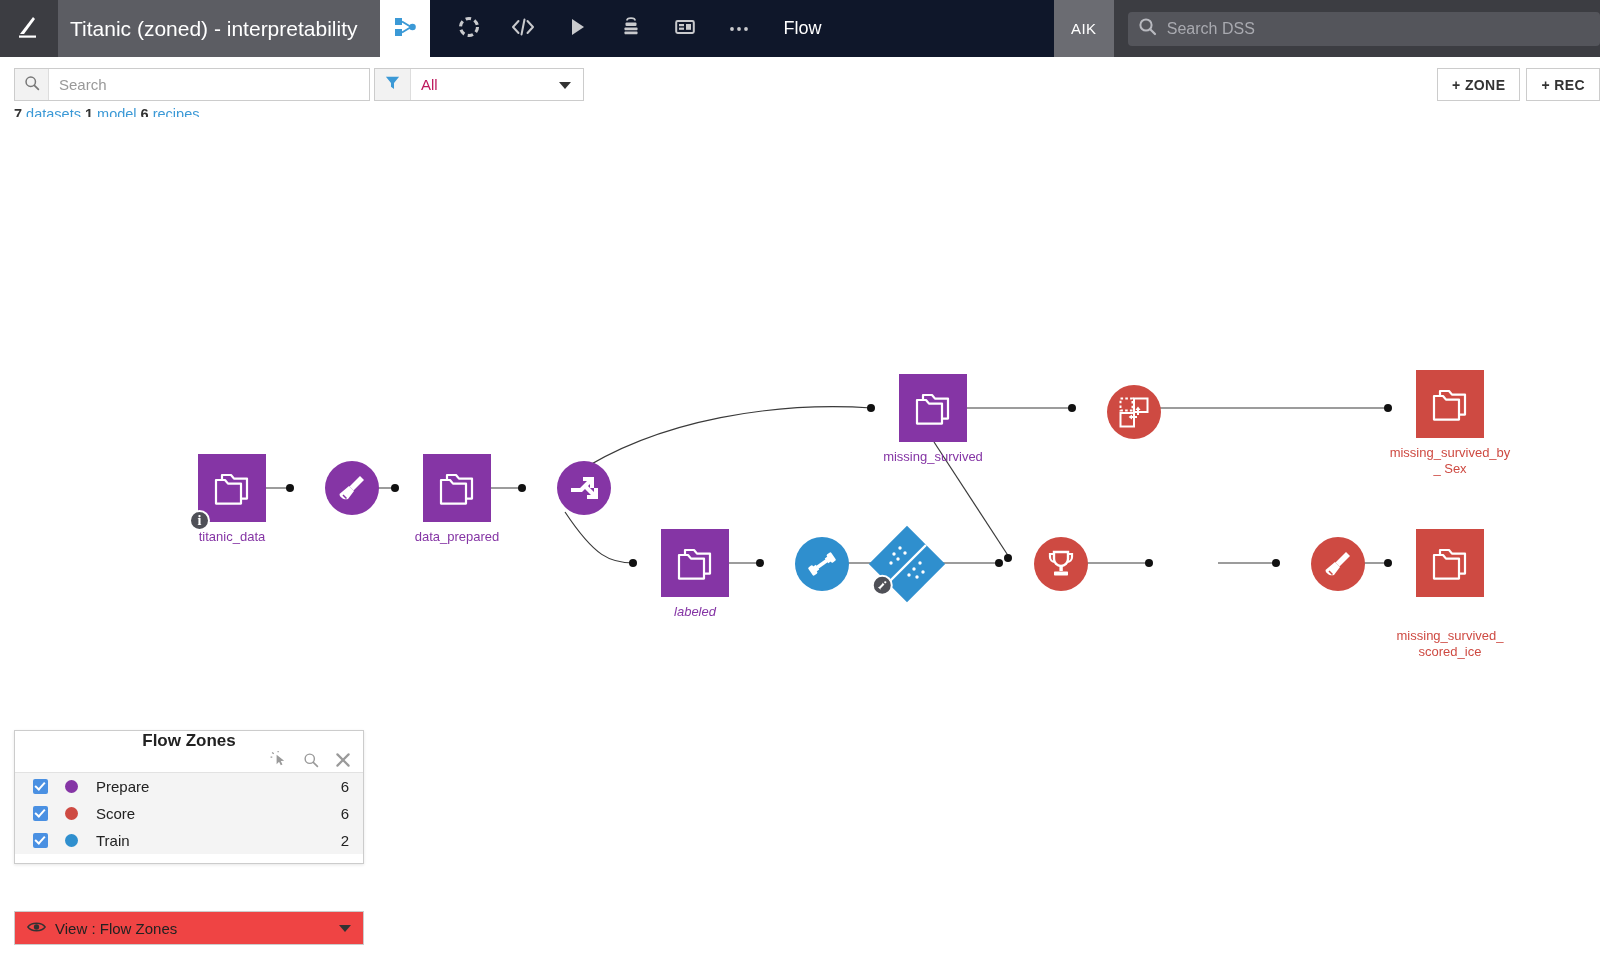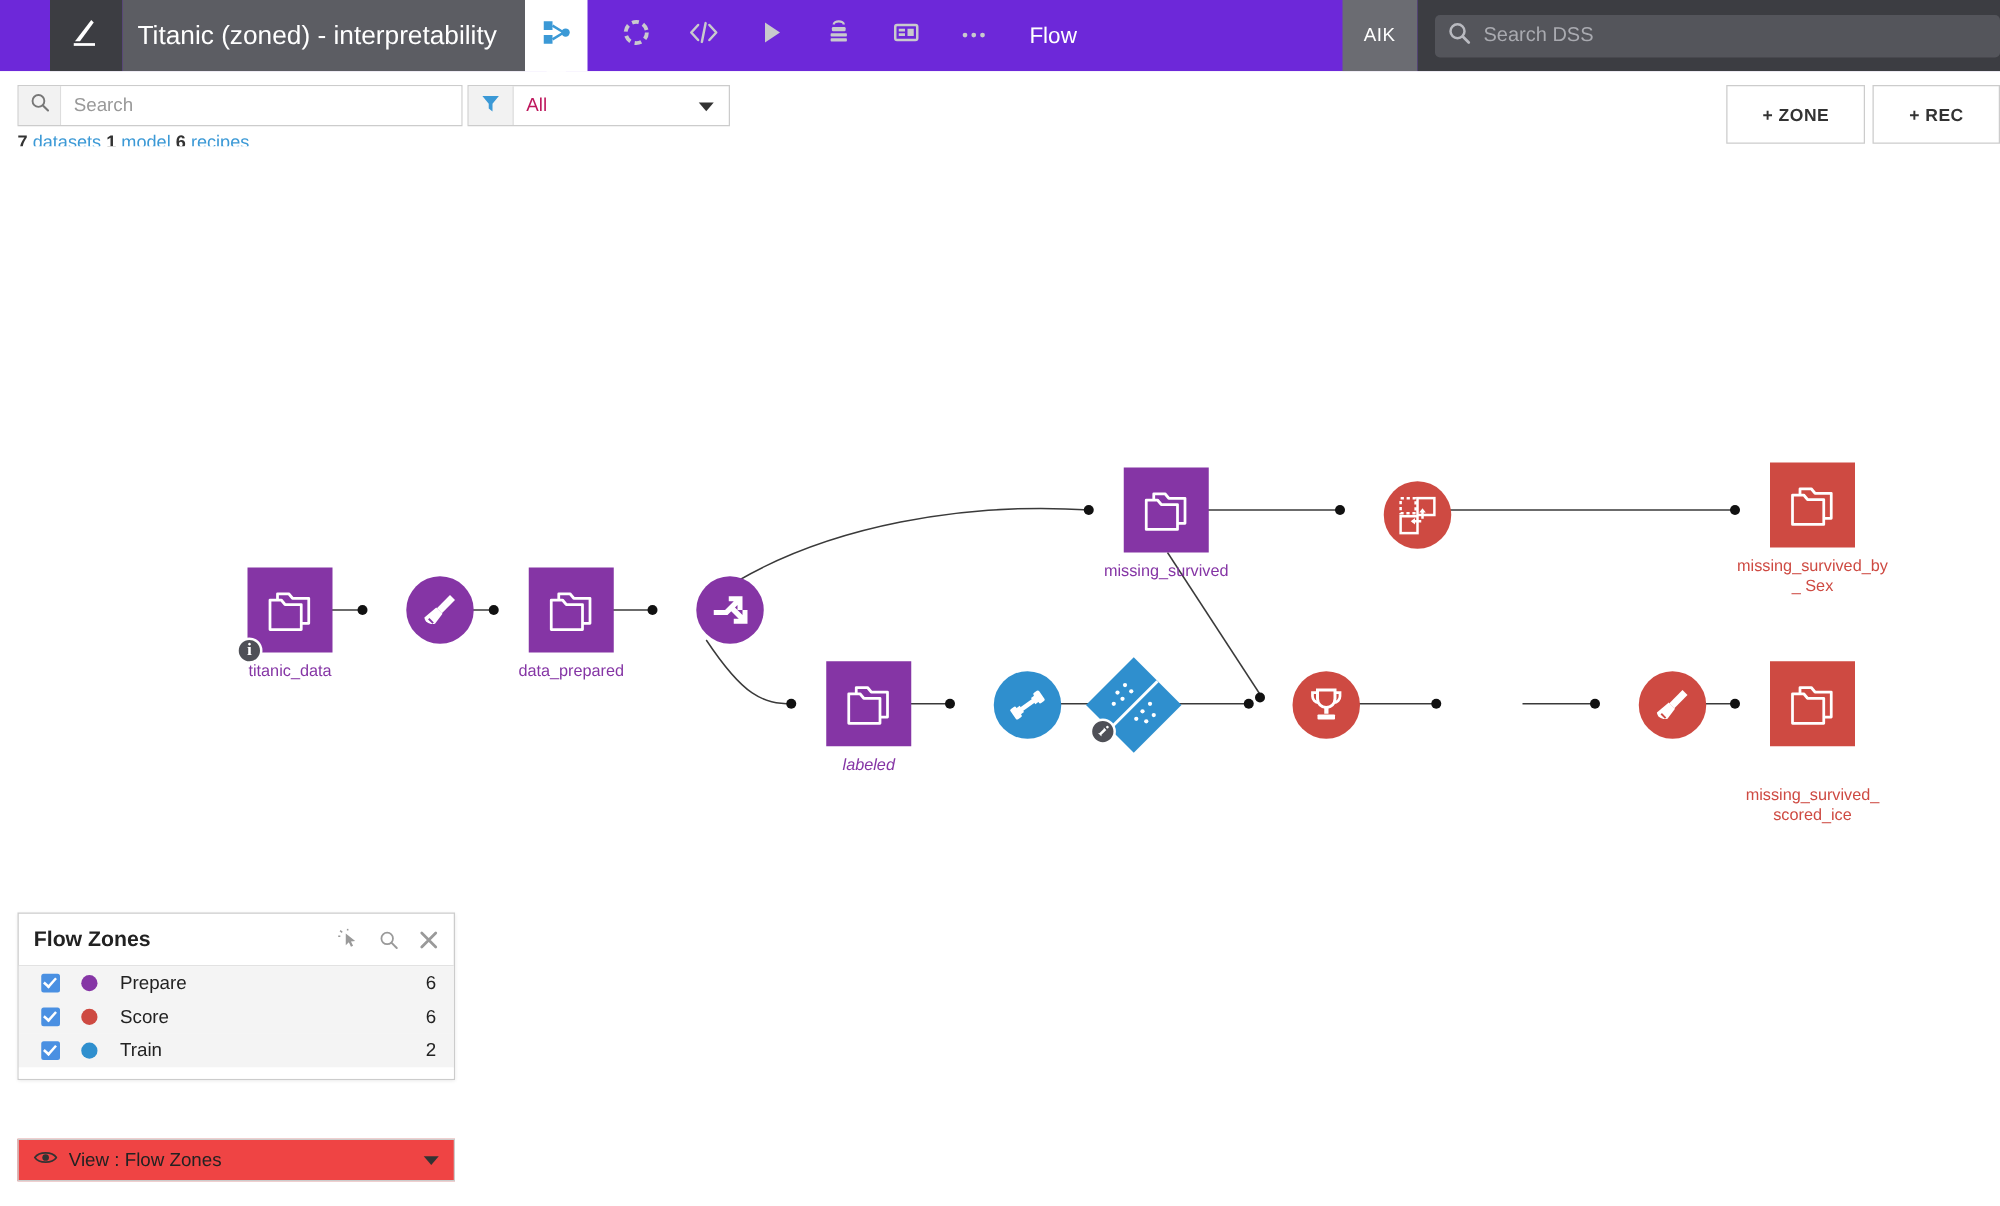--- a/index.html
+++ b/index.html
@@ -10,22 +10,22 @@
     overflow: hidden;
     background: #ffffff;
     font-family: "Liberation Sans", sans-serif;
     -webkit-font-smoothing: antialiased;
   }
 
   
   .topbar {
     position: absolute; top: 0; left: 0;
     width: 1600px; height: 57px;
-    background: #6d28d9;
-    display: flex; align-items: center; padding-left: 40px;
+    background: #0f172a;
+    display: flex; align-items: center;
   }
   .logo-box {
     width: 58px; height: 57px;
     background: #3c3d42;
     display: flex; align-items: center; justify-content: center;
   }
   .project-title-box {
     height: 57px;
     background: #5c5d63;
     display: flex; align-items: center;
@@ -166,25 +166,25 @@
     color: #3b99d6;
   }
   .counts-line b { color: #333333; font-weight: 700; }
   .counts-line .lnk { color: #3b99d6; cursor: pointer; }
 
   .topright-btns {
     position: absolute; right: 0px; top: 11px;
     display: flex; gap: 6px;
   }
   .tr-btn {
-    height: 47px;
+    height: 33px;
     border: 1px solid #cccccc;
     background: #ffffff;
     display: flex; align-items: center; justify-content: center;
-    padding: 0 28px;
+    padding: 0 14px;
     font-size: 14px; font-weight: 700;
     color: #333333; letter-spacing: 0.4px;
     cursor: pointer; white-space: nowrap;
   }
 
   
   .canvas {
     position: absolute;
     top: 117px; left: 0;
     width: 1600px; height: 848px;
@@ -239,20 +239,21 @@
     width: 350px;
     background: #ffffff;
     border: 1px solid #cccccc;
     box-shadow: 0 1px 3px rgba(0,0,0,0.10);
   }
   .zones-head {
     height: 42px;
     display: flex; align-items: center;
     padding: 0 12px;
     border-bottom: 1px solid #e2e2e2;
+    flex-direction: column;
   }
   .zones-title { font-size: 17px; font-weight: 700; color: #222222; }
   .zones-head-icons {
     margin-left: auto; display: flex; align-items: center; gap: 16px;
   }
   .zh-ic { cursor: pointer; color: #9a9a9a; display: flex; }
 
   .zone-row {
     height: 27px;
     display: flex; align-items: center;

